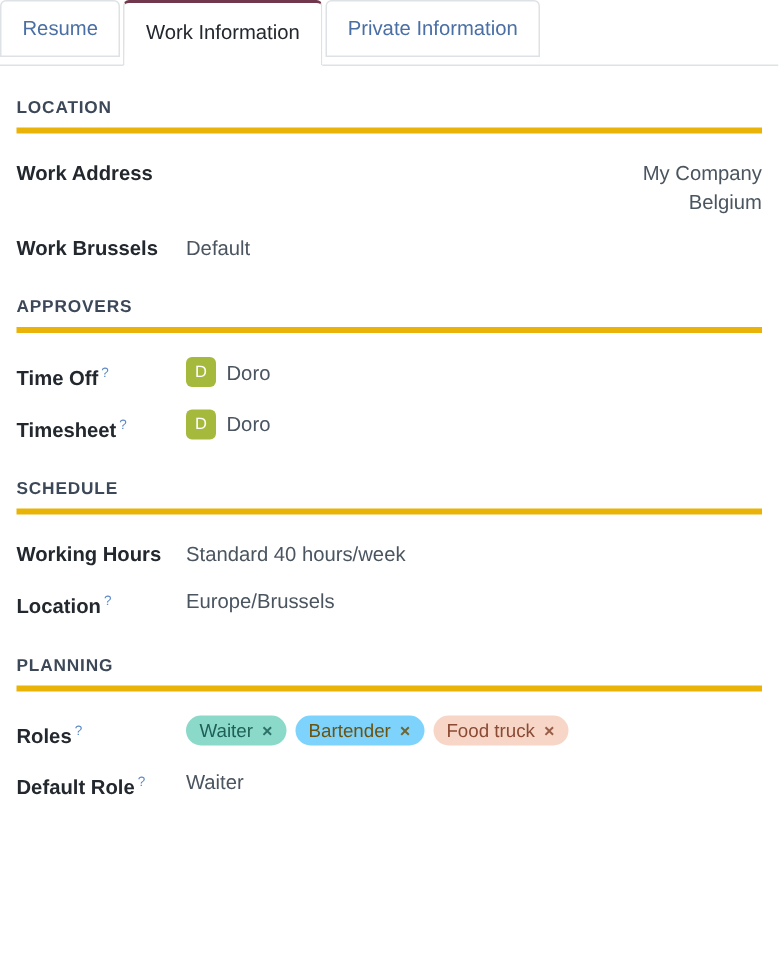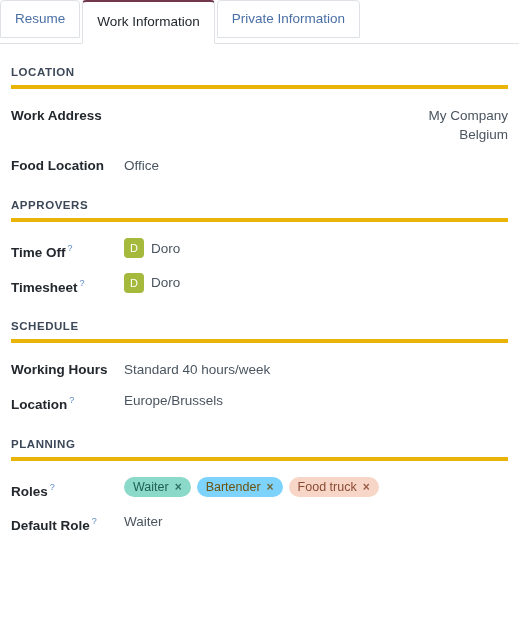--- a/index.html
+++ b/index.html
@@ -177,22 +177,22 @@
       <div class="section-title">LOCATION</div>
       <div class="rows">
         <div class="row">
           <div class="lbl"><span>Work Address</span></div>
           <div class="val">
             <span class="line">My Company</span>
             <span class="line">Belgium</span>
           </div>
         </div>
         <div class="row">
-          <div class="lbl"><span>Food Location</span></div>
-          <div class="val">Office</div>
+          <div class="lbl"><span>Work Brussels</span></div>
+          <div class="val">Default</div>
         </div>
       </div>
     </div>
     <div class="section">
       <div class="section-title">APPROVERS</div>
       <div class="rows">
         <div class="row">
           <div class="lbl"><span>Time Off</span><span class="q">?</span></div>
           <div class="val avatar-val">
             <div class="avatar" style="background: rgb(165, 185, 60);">D</div>

